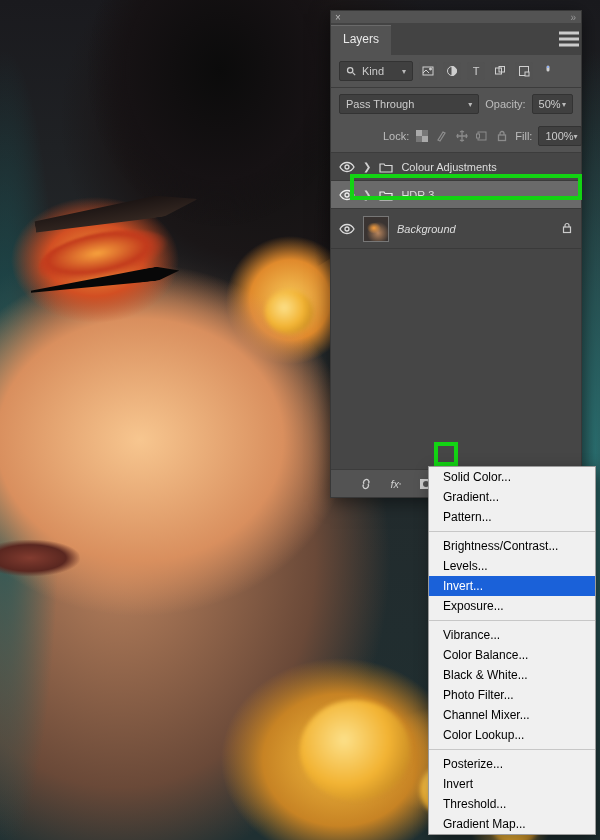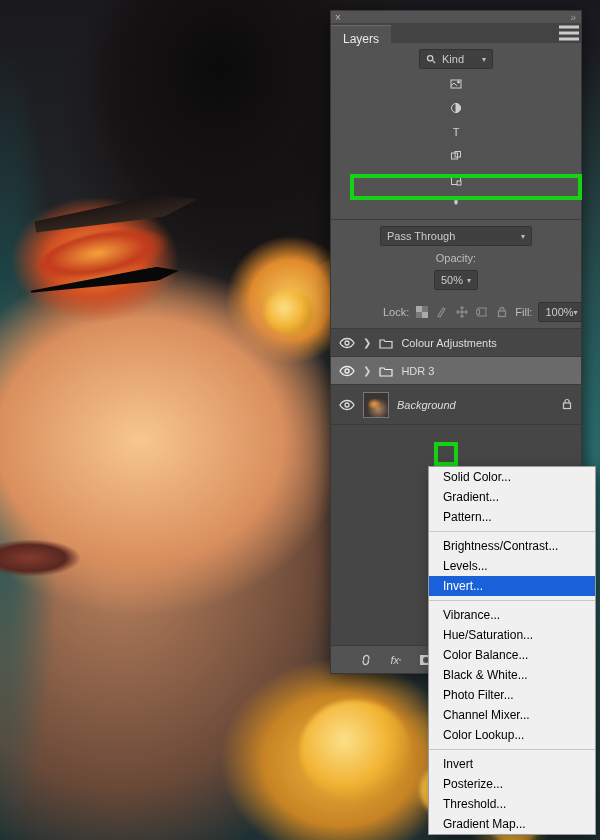--- a/index.html
+++ b/index.html
@@ -70,29 +70,29 @@
     color: #ccc;
     font-size: 11px;
   }
   .panel-top {
     height: 12px; background: #535353; display:flex; align-items:center;
     padding: 0 4px; gap:4px;
   }
   .panel-top .x { font-size:10px; color:#bbb; cursor:pointer; }
   .panel-top .lines { margin-left:auto; color:#999; font-size:10px; letter-spacing:1px;}
   .tabs {
-    display:flex; align-items:stretch; background:#434343; height:20px;
+    display:flex; align-items:stretch; background:#434343; height:32px;
   }
   .tab {
     padding: 6px 12px 0 12px; background:#535353;
     border-top:1px solid #6a6a6a; color:#eaeaea; font-size:12px;
     margin-top:2px;
   }
   .tabs .menu { margin-left:auto; width:24px; display:flex; align-items:center; justify-content:center; color:#ccc;}
-  .row { display:flex; align-items:center; gap:6px; padding: 6px 8px; flex-direction: column; }
+  .row { display:flex; align-items:center; gap:6px; padding: 6px 8px; }
   .select {
     display:flex; align-items:center; justify-content:space-between;
     background:#404040; border:1px solid #333; height:20px;
     padding:0 6px; border-radius:2px;
   }
   .select .chev { font-size:8px; color:#bbb;}
   .kind { width:74px; }
   .iconbtn {
     width:18px; height:18px; display:flex; align-items:center; justify-content:center;
     background:#525252; border-radius:2px; color:#cfcfcf;
@@ -371,26 +371,26 @@
 <div class="hl-green hl-adj"></div>
 
 <div class="ctx" id="ctx">
     <div class="item">Solid Color...</div>
     <div class="item">Gradient...</div>
     <div class="item">Pattern...</div>
     <div class="sep"></div>
     <div class="item">Brightness/Contrast...</div>
     <div class="item">Levels...</div>
     <div class="item selected">Invert...</div>
+    <div class="item">Exposure...</div>
     <div class="sep"></div>
     <div class="item">Vibrance...</div>
-    <div class="item">Hue/Saturation...</div>
     <div class="item">Color Balance...</div>
     <div class="item">Black &amp; White...</div>
     <div class="item">Photo Filter...</div>
     <div class="item">Channel Mixer...</div>
     <div class="item">Color Lookup...</div>
     <div class="sep"></div>
+    <div class="item">Posterize...</div>
     <div class="item">Invert</div>
-    <div class="item">Posterize...</div>
     <div class="item">Threshold...</div>
     <div class="item">Gradient Map...</div>
   </div>
 
 </body></html>

